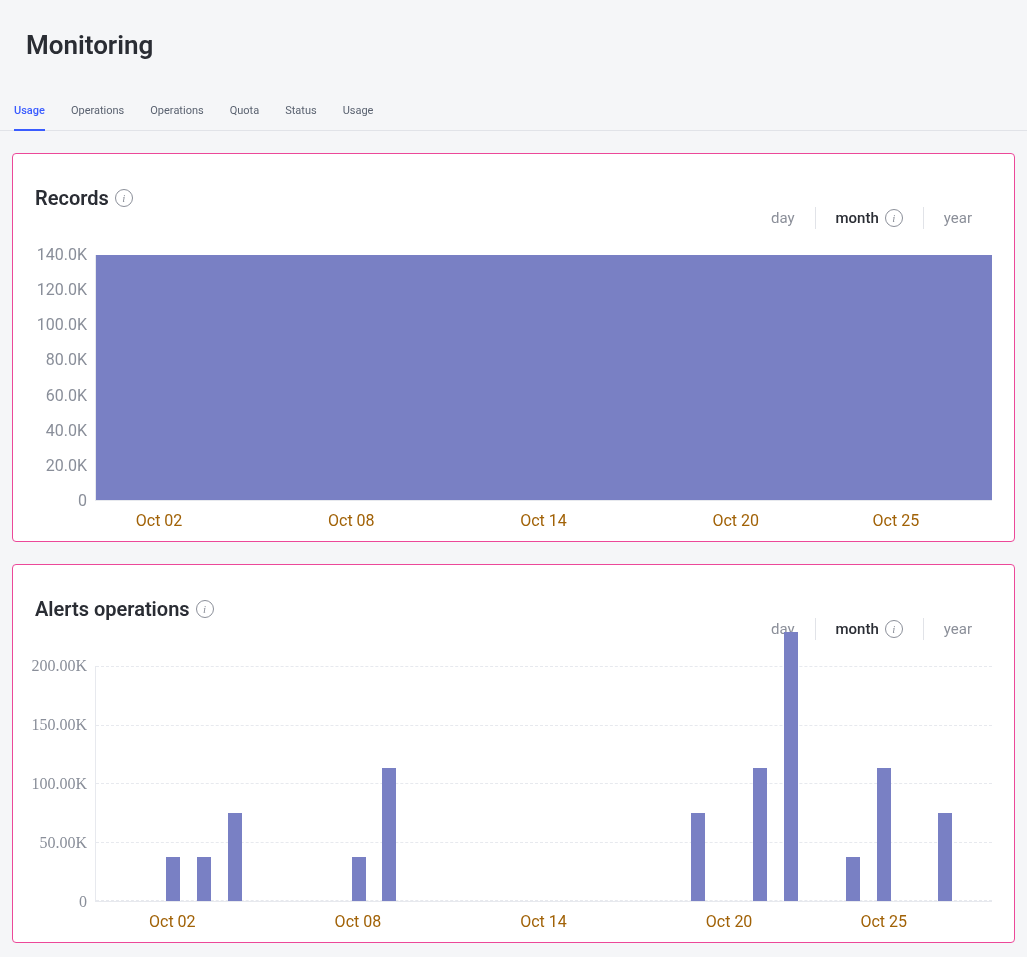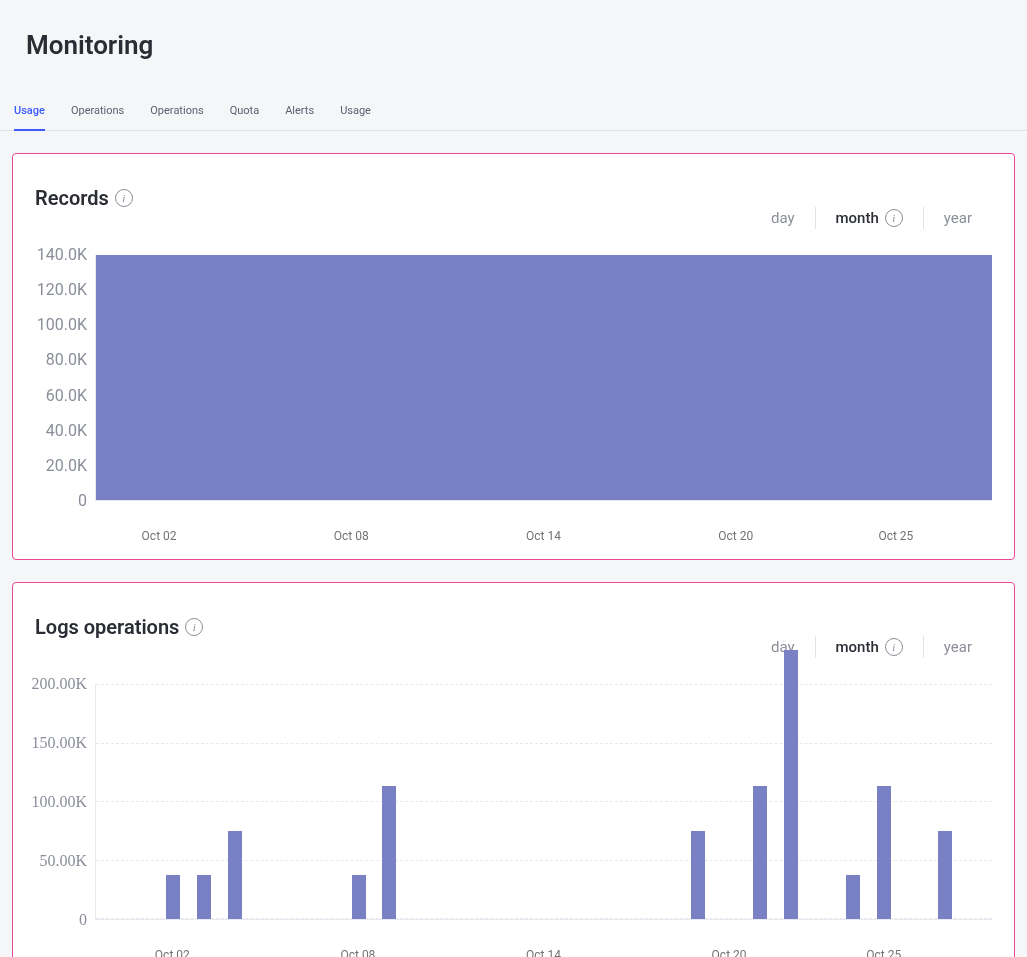--- a/index.html
+++ b/index.html
@@ -123,23 +123,23 @@
   }
   .plot .gridlines {
     position: absolute; inset: 0;
     display: flex; flex-direction: column; justify-content: space-between;
     pointer-events: none;
   }
   .gridlines .gl { border-top: 1px dashed #e7e9ee; height:0; }
   .x-axis {
     display: flex;
     margin-left: 60px;
-    margin-top: 28px;
-    font-size: 12px;
-    color: #737373;
+    margin-top: 10px;
+    font-size: 16px;
+    color: #a16207;
   }
   .x-tick { position:absolute; transform: translateX(-50%); }
   .x-axis-rel { position: relative; height: 16px; flex:1; }
 
   
   .records-plot { height: 246px; }
 
   
   .quota-plot { height: 236px; }
   .bars {
@@ -165,21 +165,21 @@
 </head>
 <body>
 
 <h1 class="page-title">Monitoring</h1>
 
 <div class="tabs">
   <div class="tab active">Usage</div>
   <div class="tab">Operations</div>
   <div class="tab">Operations</div>
   <div class="tab">Quota</div>
-  <div class="tab">Alerts</div>
+  <div class="tab">Status</div>
   <div class="tab">Usage</div>
 </div>
 
 <div class="card">
   <div class="card-header">
     <div class="card-title-wrap">
       <span>Records</span>
       <span class="info-icon">i</span>
     </div>
     <div class="range-picker">
@@ -228,21 +228,21 @@
         <span class="x-tick" style="left: 50%;">Oct 14</span>
         <span class="x-tick" style="left: 71.4286%;">Oct 20</span>
         <span class="x-tick" style="left: 89.2857%;">Oct 25</span>
       </div>
     </div>
 </div>
 
 <div class="card">
   <div class="card-header">
     <div class="card-title-wrap">
-      <span>Logs operations</span>
+      <span>Alerts operations</span>
       <span class="info-icon">i</span>
     </div>
     <div class="range-picker">
       <div class="range-item">day</div>
       <div class="range-div"></div>
       <div class="range-item selected">
         <span>month</span>
         <span class="info-icon">i</span>
       </div>
       <div class="range-div"></div>

